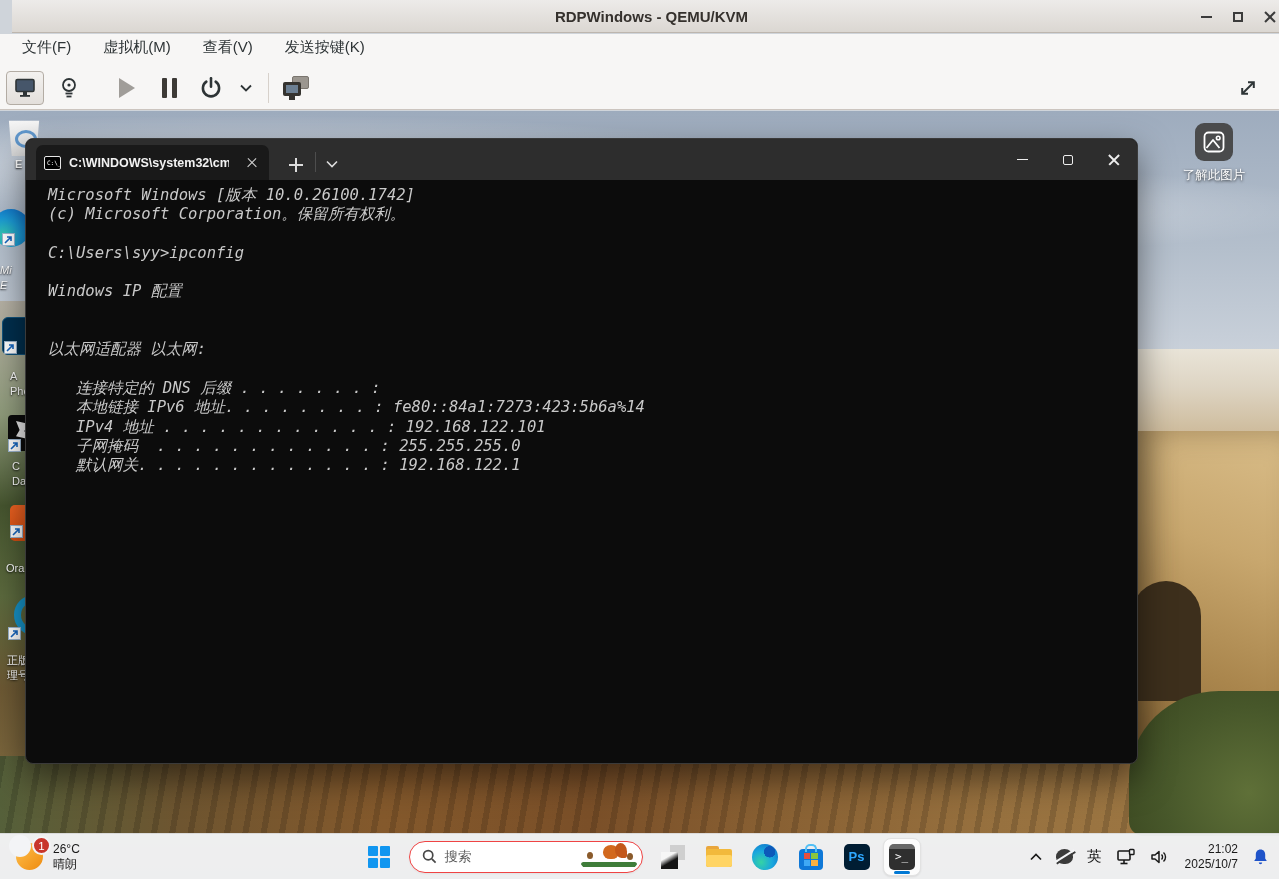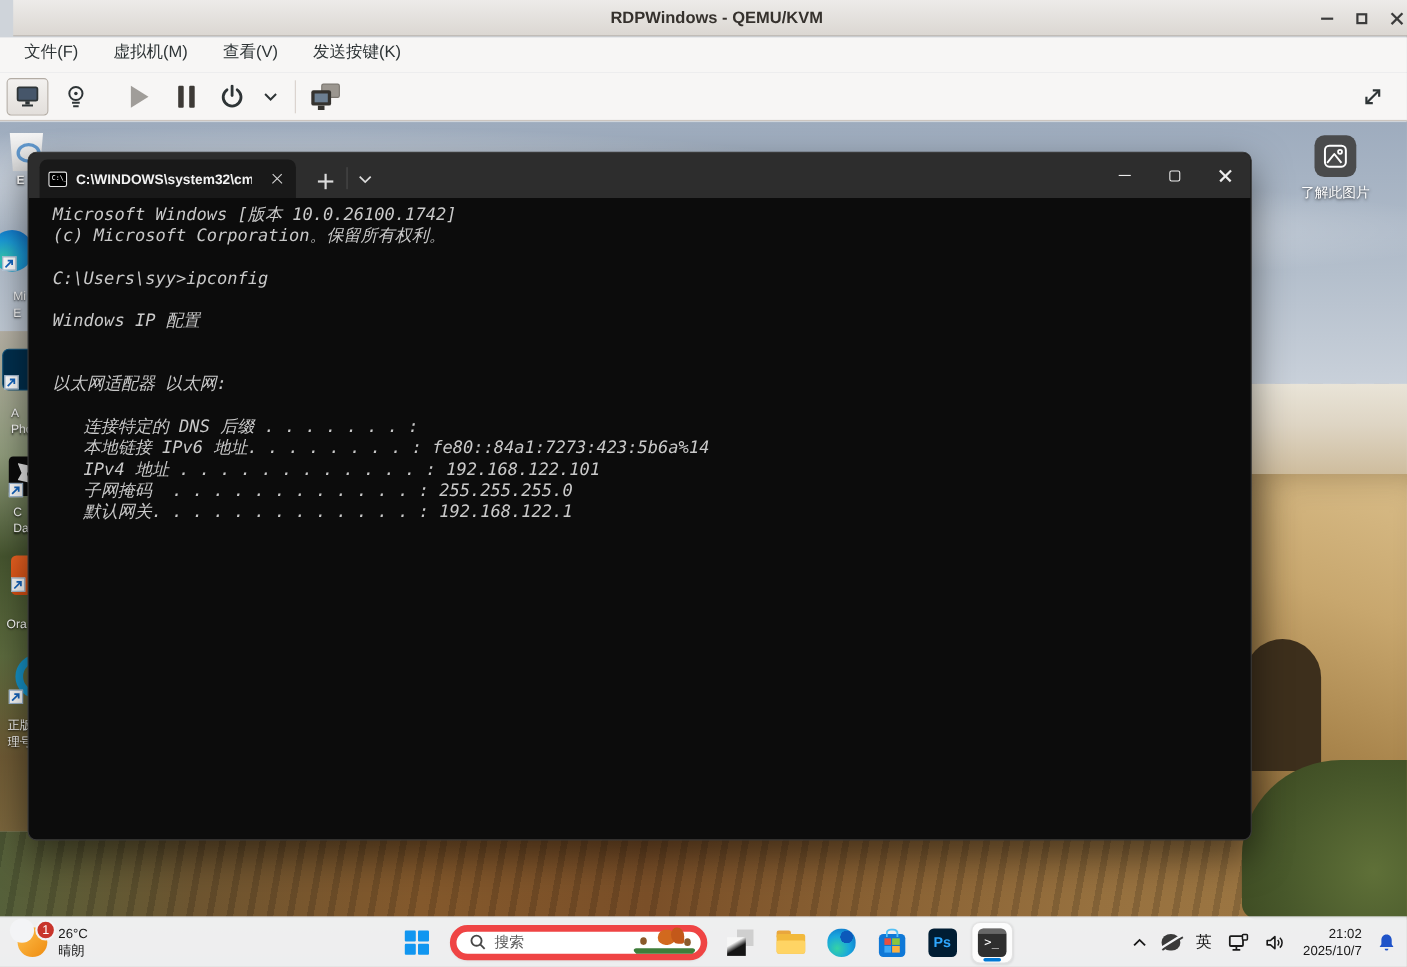--- a/index.html
+++ b/index.html
@@ -123,21 +123,21 @@
   .moon{position:relative;width:27px;height:27px;}
   .moon::before{content:"";position:absolute;inset:0;border-radius:50%;background:linear-gradient(135deg,#ffc14d,#ee8b10);}
   .moon::after{content:"";position:absolute;left:-7px;top:-8px;width:22px;height:22px;border-radius:50%;background:#f3f4f6;}
   .wbadge{position:absolute;left:28px;top:2px;min-width:19px;height:19px;border-radius:50%;background:#c8352b;
     color:#fff;font-size:11.5px;display:flex;align-items:center;justify-content:center;border:2px solid #f3f4f6;z-index:2;}
   .wtext{font-size:12px;color:#191919;line-height:15px;}
   .center-group{position:absolute;left:50%;top:0;bottom:0;transform:translateX(-50%);display:flex;align-items:center;gap:6px;}
   .tb-item{width:40px;height:40px;display:flex;align-items:center;justify-content:center;border-radius:6px;}
   .start-logo{display:grid;grid-template-columns:10px 10px;grid-template-rows:10px 10px;gap:2px;}
   .start-logo i{background:#1196f0;border-radius:1px;}
-  .search-pill{width:234px;height:32px;background:#fff;border:6px solid #ef4444;border-radius:17px;
+  .search-pill{width:234px;height:32px;background:#fff;border:1px solid #ef4444;border-radius:17px;
     display:flex;align-items:center;padding:0 3px 0 12px;gap:8px;box-shadow:0 1px 2px rgba(0,0,0,.05);margin:0 4px;}
   .search-label{font-size:13.5px;color:#5a5a5a;}
   .squirrel{margin-left:auto;position:relative;width:60px;height:28px;overflow:hidden;border-radius:14px;}
   .sq-branch{position:absolute;left:2px;bottom:4px;width:56px;height:5px;border-radius:3px;background:#3f7d3a;}
   .sq-body{position:absolute;left:24px;top:2px;width:16px;height:14px;border-radius:50% 50% 45% 45%;background:#d2691e;}
   .sq-tail{position:absolute;left:36px;top:0;width:12px;height:15px;border-radius:50% 60% 20% 60%;background:#c3581a;}
   .sq-nut1,.sq-nut2{position:absolute;width:6px;height:7px;border-radius:50%;background:#8a5a2b;}
   .sq-nut1{left:8px;top:9px;} .sq-nut2{left:48px;top:10px;}
   .tv-ico{position:relative;width:24px;height:24px;}
   .tv-ico .b{position:absolute;right:0;top:0;width:15px;height:15px;background:#cfcfcf;}
@@ -263,21 +263,21 @@
 
     <div class="dicon bin"></div>
     <div class="dlabel" style="left:15px;top:46px;font-weight:bold;">E</div>
 
     <div class="dicon edge-circ"></div>
     <div class="sc-arrow" style="left:2px;top:122px;">
       <svg width="9" height="9" viewBox="0 0 9 9">
           <path d="M1 8 L7 2 M3 2 H7 V6" stroke="#1566c0" stroke-width="1.6" fill="none"></path>
         </svg>
     </div>
-    <div class="dlabel" style="left:12px;top:152px;">Mi
+    <div class="dlabel" style="left:0;top:152px;font-style:italic;">Mi
 E</div>
 
     <div class="dicon ps-sq"></div>
     <div class="sc-arrow" style="left:4px;top:230px;">
       <svg width="9" height="9" viewBox="0 0 9 9">
           <path d="M1 8 L7 2 M3 2 H7 V6" stroke="#1566c0" stroke-width="1.6" fill="none"></path>
         </svg>
     </div>
     <div class="dlabel" style="left:10px;top:258px;">A
 Pho</div>

